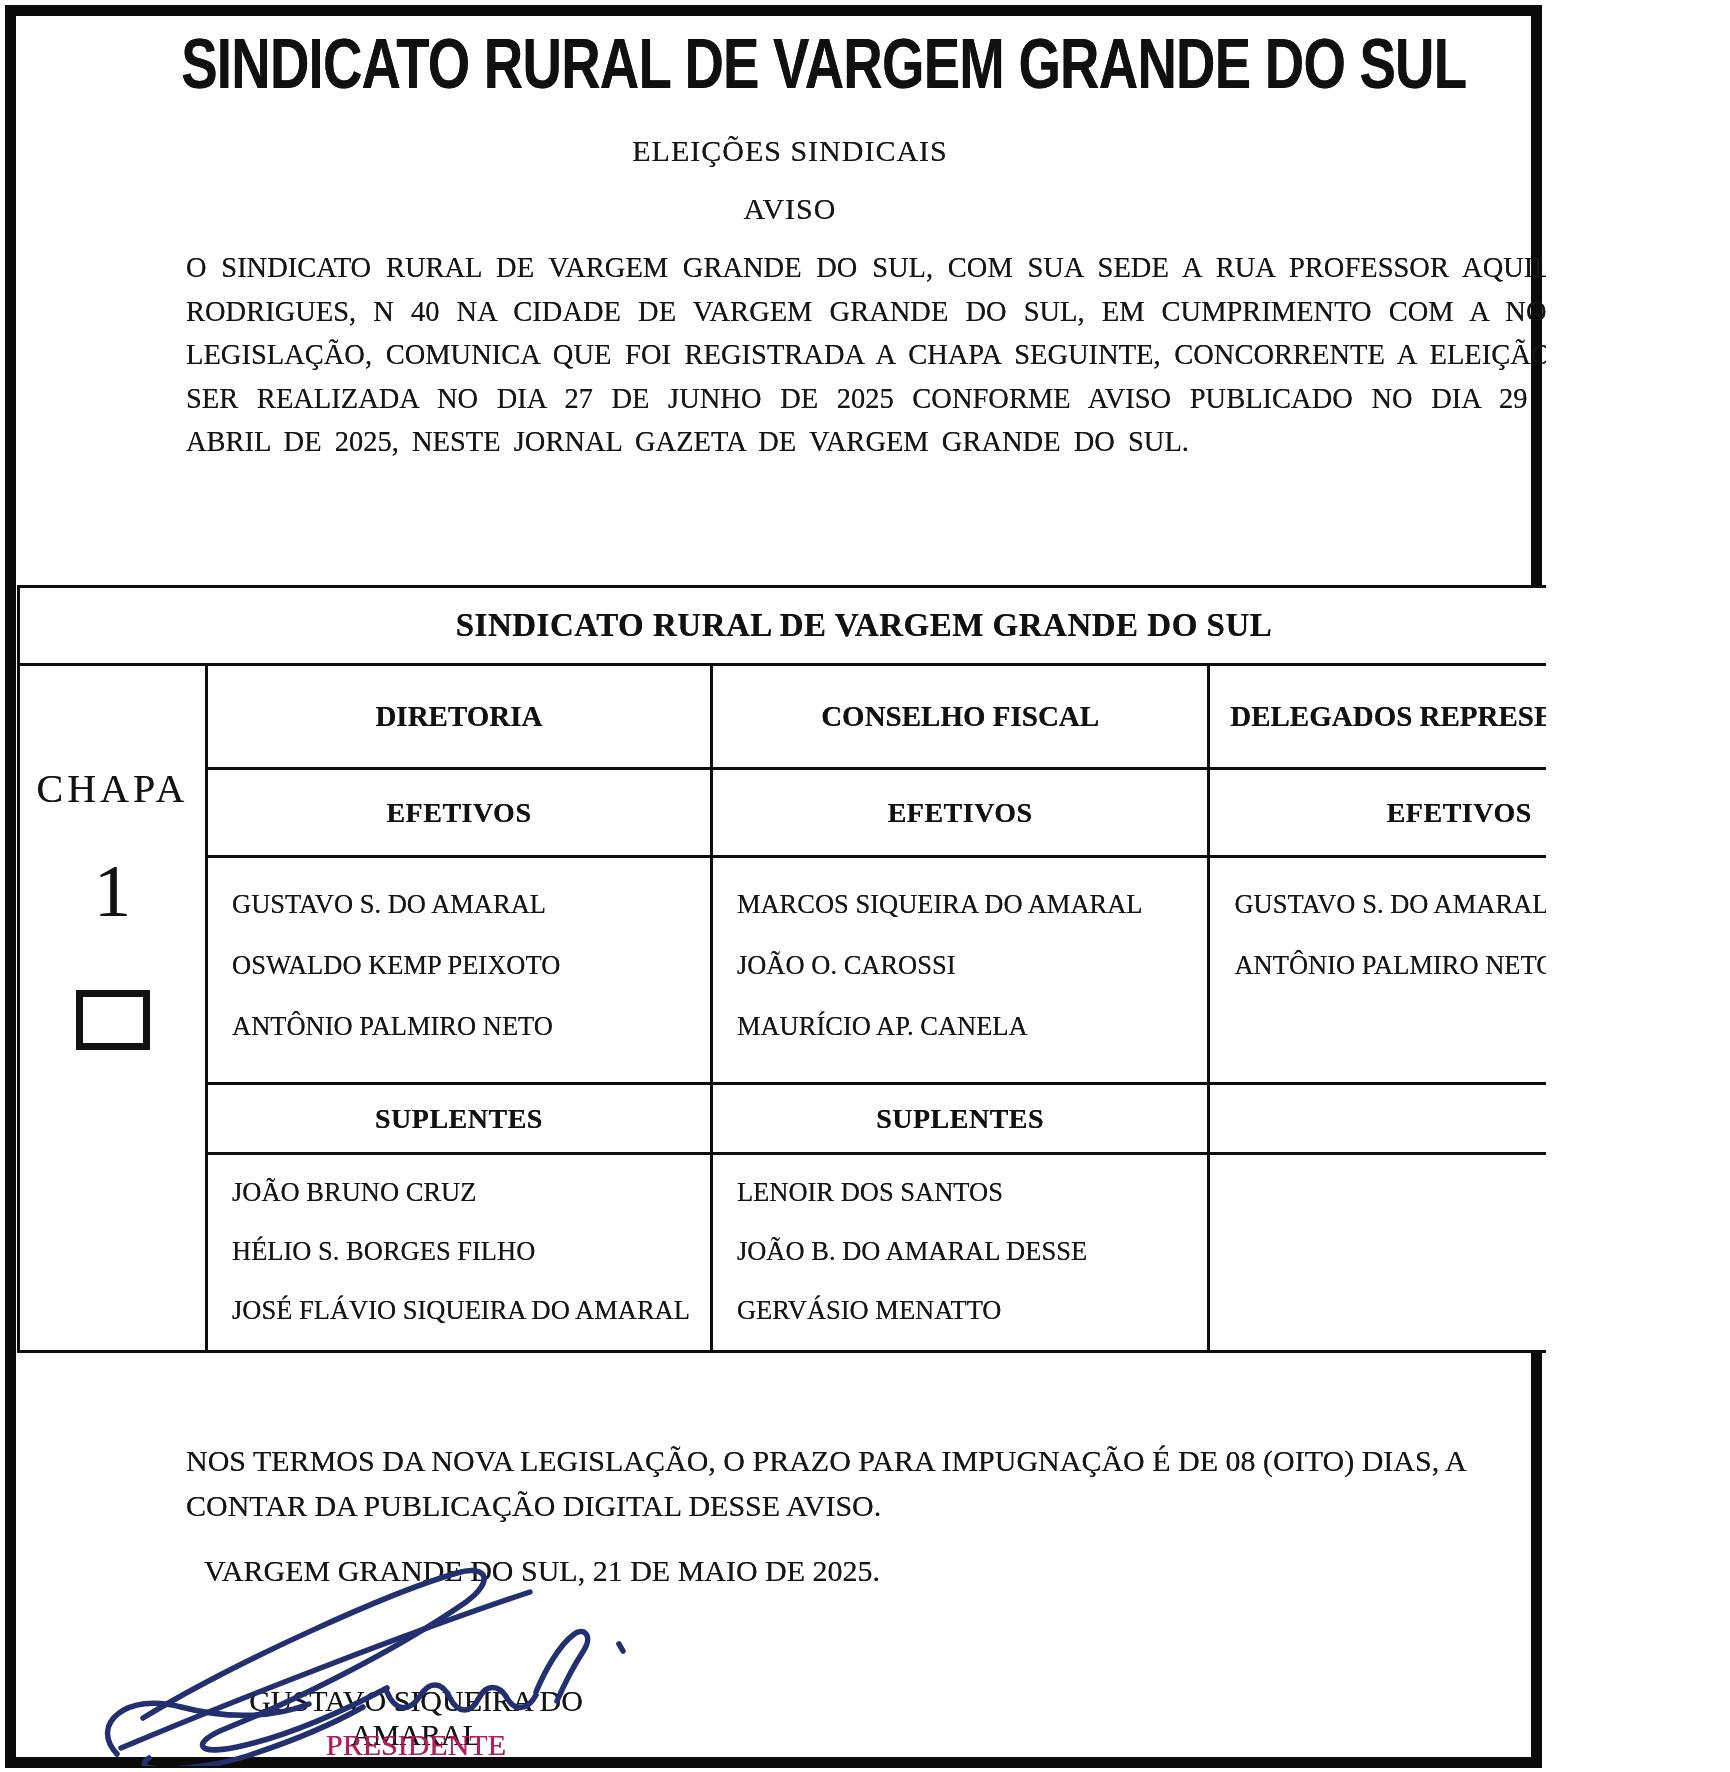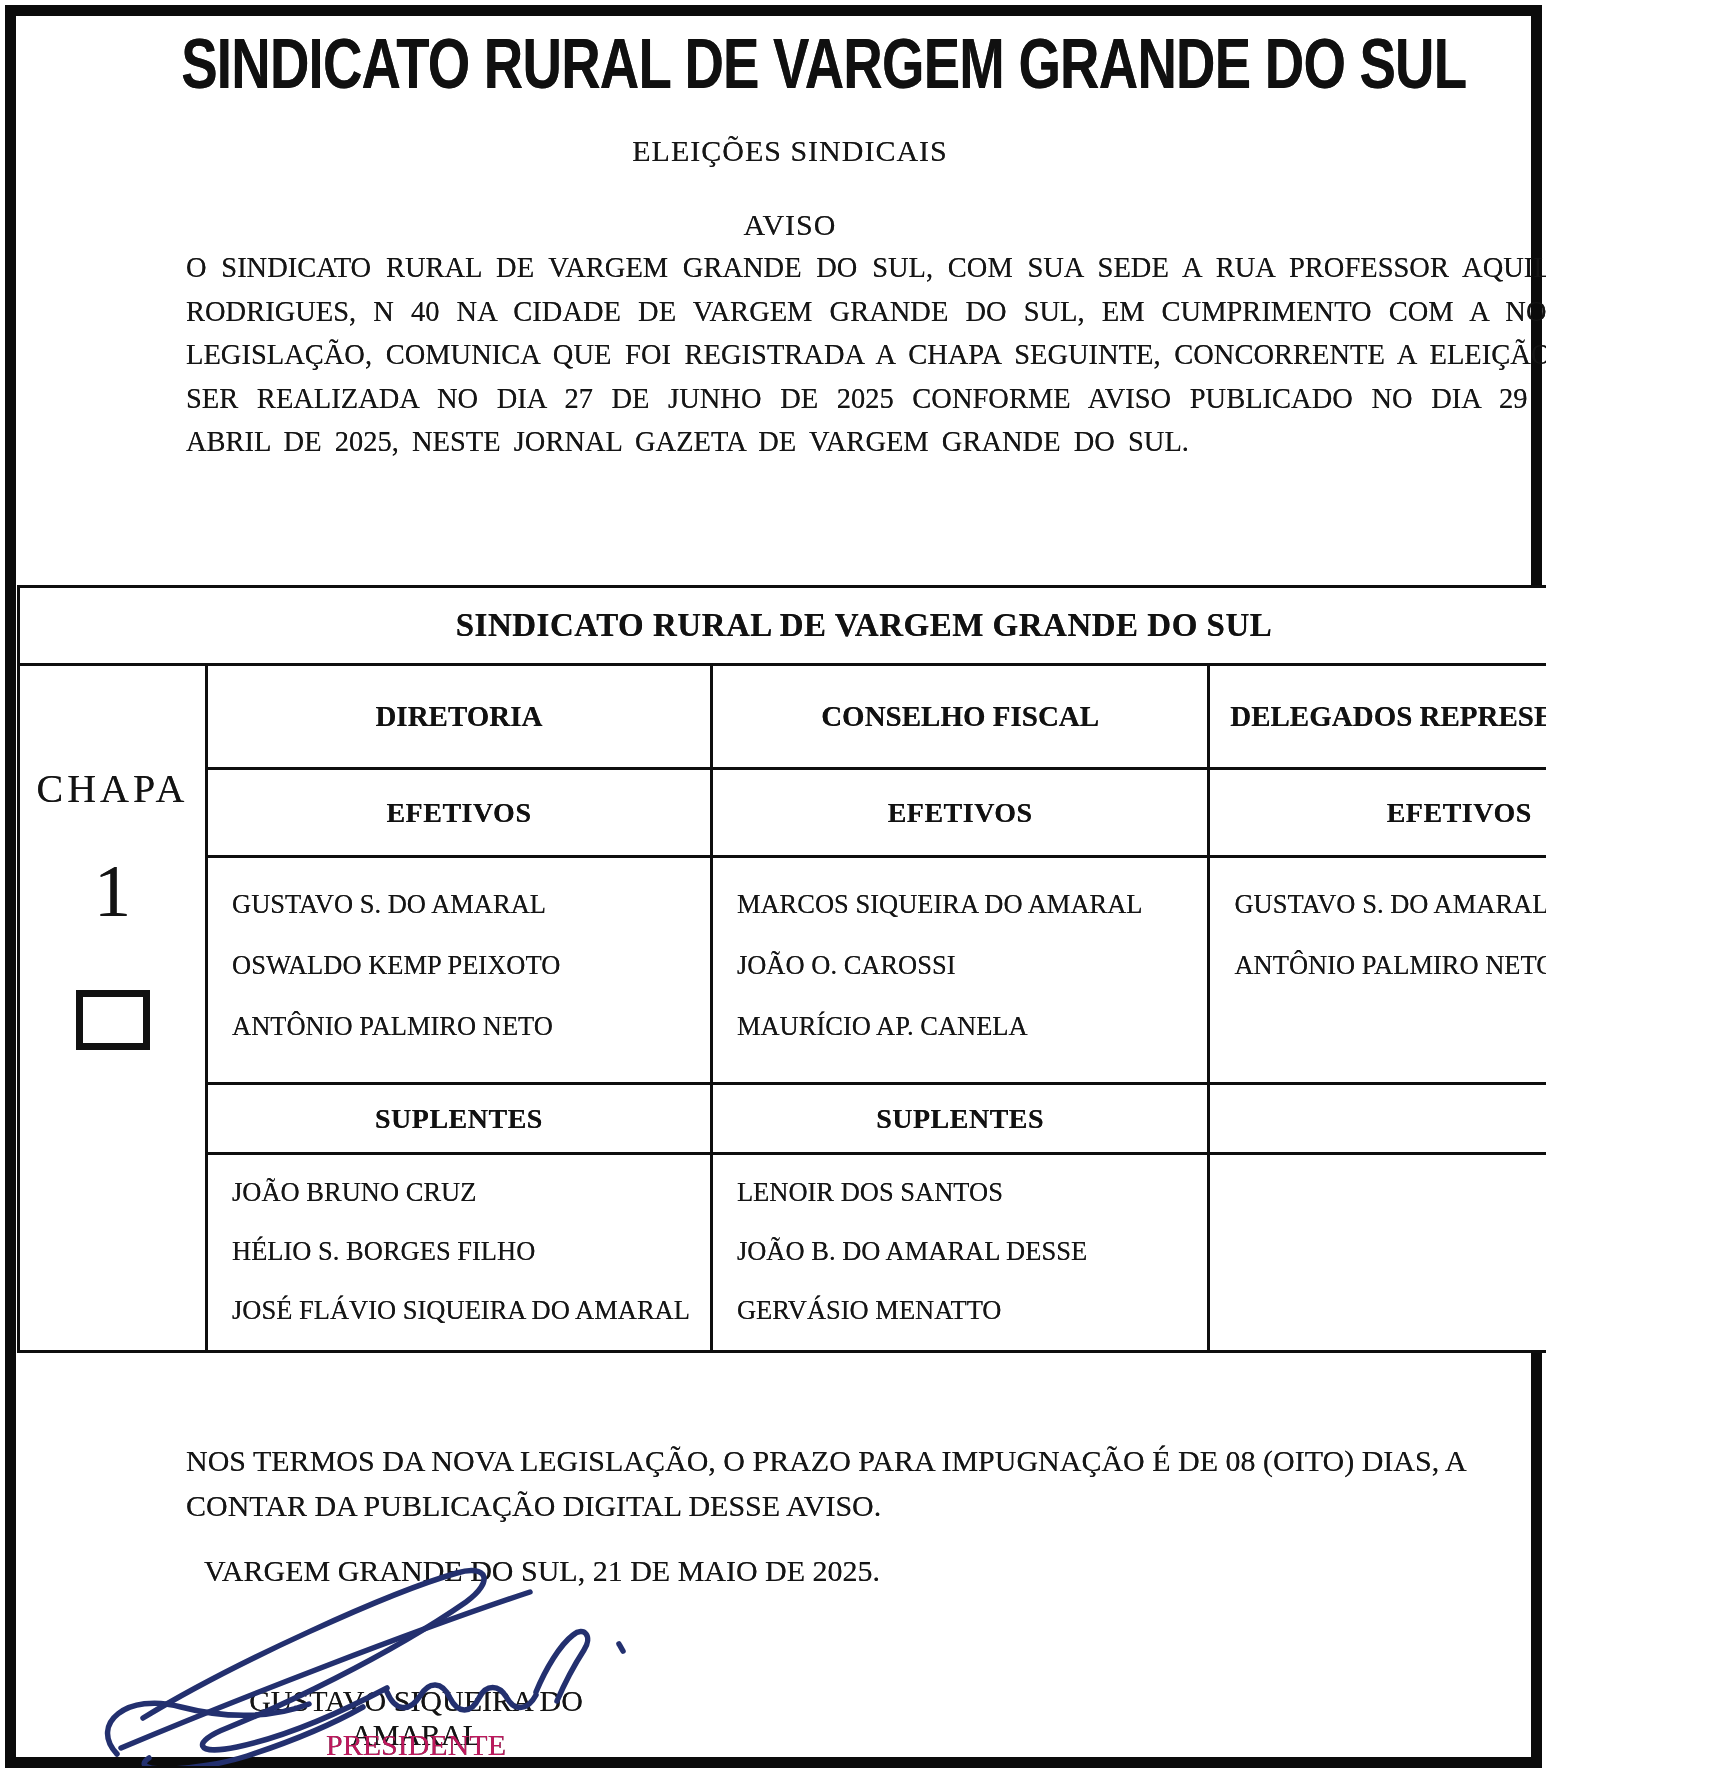--- a/index.html
+++ b/index.html
@@ -22,21 +22,21 @@
     font-family:"Liberation Sans", sans-serif;
     font-weight:700;font-size:70px;white-space:nowrap;color:#101010;
   }
   .doc-title span{display:inline-block;transform:scaleX(0.78);transform-origin:center;letter-spacing:-1px;}
   .doc-subtitle{
     position:absolute;left:0;top:134px;width:1580px;text-align:center;
     font-size:30px;letter-spacing:1px;color:#161616;
   }
   .doc-aviso{
     position:absolute;left:0;top:192px;width:1580px;text-align:center;
-    font-size:30px;letter-spacing:1px;color:#161616;margin-top:16px;
+    font-size:30px;letter-spacing:1px;color:#161616;
   }
   .doc-paragraph{
     position:absolute;left:186px;top:246px;width:1398px;
     font-size:28.5px;line-height:43.5px;
     text-align:justify;text-justify:inter-word;
     word-spacing:6px;color:#151515;
   }
 
   
   .tbl{

